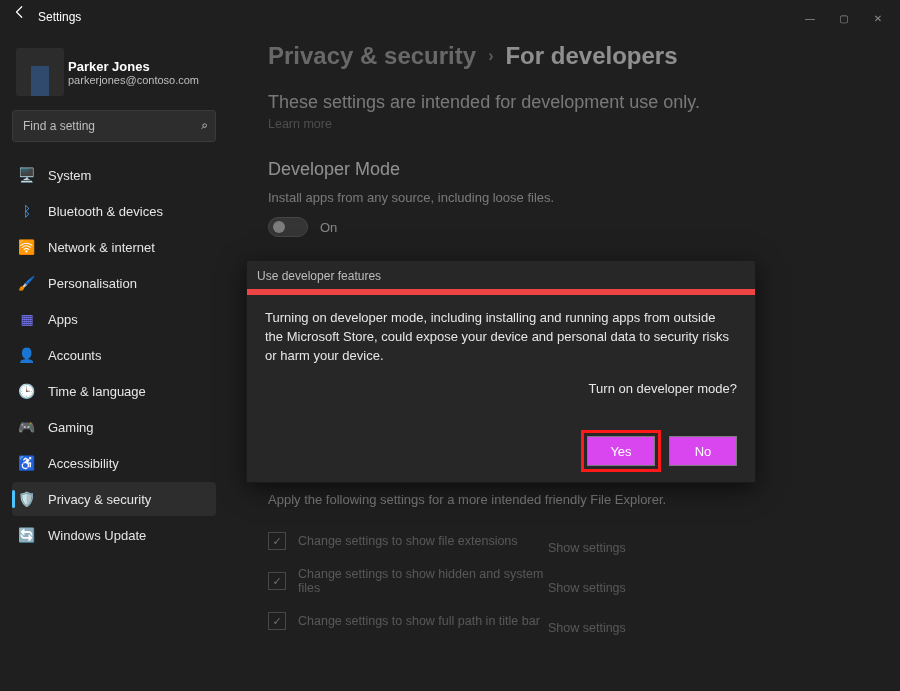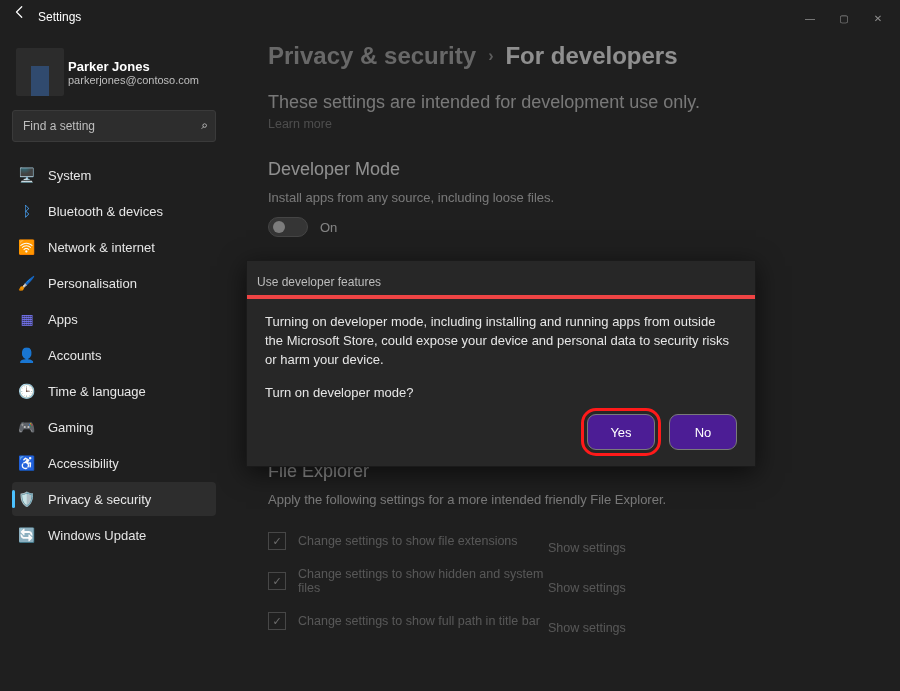--- a/index.html
+++ b/index.html
@@ -54,25 +54,25 @@
 
   .note { color:#8a8a8a; font-size:12.5px; margin-top: 184px; }
 
   .setting-row { display:flex; align-items:center; height:40px; border-top:0; color:#8f8f8f;}
   .setting-row .chk { width:18px; height:18px; border:1px solid #6e6e6e; margin-right:12px; display:flex; align-items:center; justify-content:center; font-size:11px; color:#bdbdbd;}
   .setting-row .lbl { flex:0 0 250px; font-size:12.5px; }
   .setting-row .act { font-size:12.5px;margin-top:14px; }
 
   
   .dialog { position:absolute; left:246px; top:260px; width:510px; background:#272727; border:1px solid #1a1a1a; box-shadow:0 6px 24px rgba(0,0,0,0.6); }
-  .dialog-header { font-size:12px; color:#bdbdbd; padding: 14px 10px 6px 10px; border-bottom:4px solid #ef4444; }
+  .dialog-header { font-size:12px; color:#bdbdbd; padding: 8px 10px 6px 10px; border-bottom:6px solid #ef4444; }
   .dialog-body { padding: 14px 18px 4px 18px; font-size:13px; color:#e6e6e6; line-height:1.45; }
-  .dialog-q { margin-top:14px; margin-bottom:0; }
+  .dialog-q { margin-top:14px; margin-bottom:26px;text-align:right; }
   .dialog-actions { display:flex; justify-content:flex-end; gap:14px; padding: 8px 18px 16px 18px; }
-  .btn { min-width:68px; height:36px; background:#4c1d95; border:1px solid #7a7a7a; color:#fff; font-size:13px; border-radius:9px; display:flex; align-items:center; justify-content:center; }
+  .btn { min-width:68px; height:30px; background:#d946ef; border:1px solid #7a7a7a; color:#fff; font-size:13px; border-radius:0; display:flex; align-items:center; justify-content:center; }
   .hl-red { outline:3px solid #ff1a1a; outline-offset:3px; }
 
   
   .c-blue{color:#4aa8ff;} .c-teal{color:#28c0d1;} .c-yel{color:#e0b23a;} .c-pur{color:#7a7aff;}
   .c-grn{color:#37c77a;} .c-or{color:#e89b3c;} .c-cy{color:#35c7d4;}
 </style>
 </head>
 <body>
 
 <div class="titlebar">

